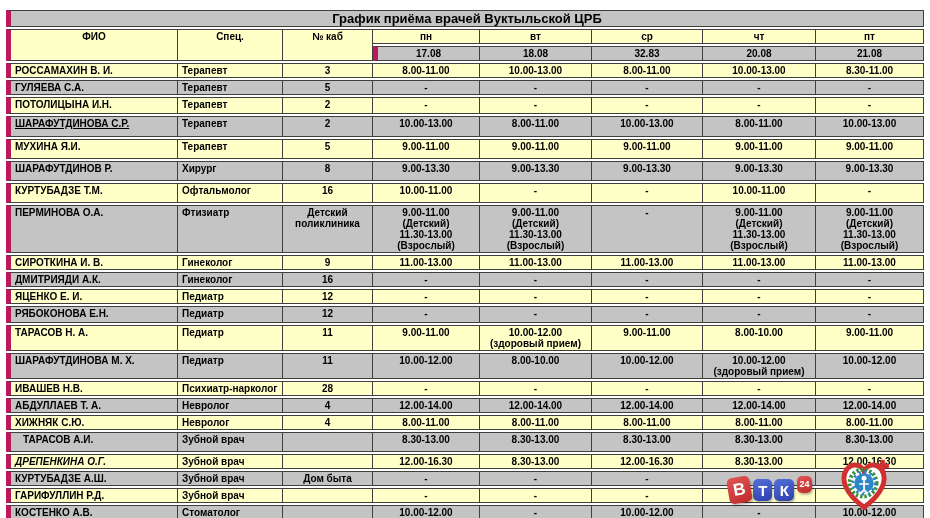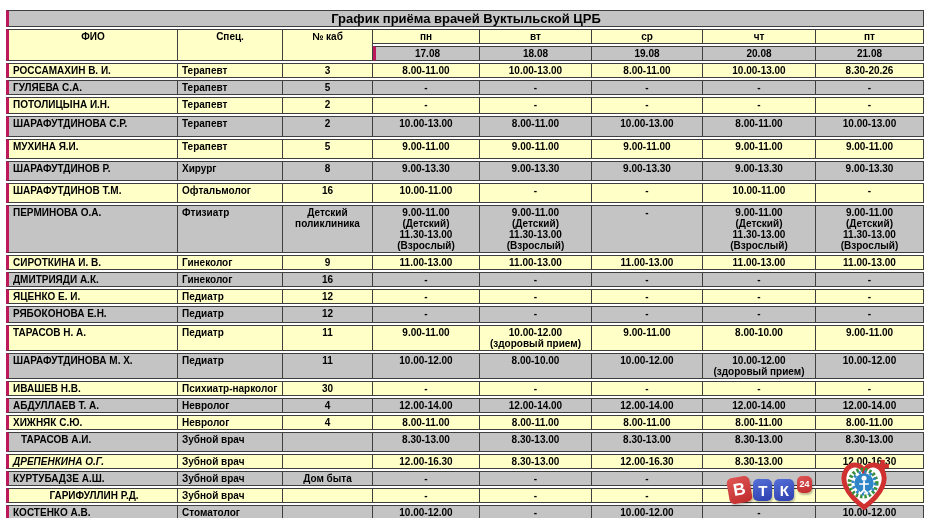--- a/index.html
+++ b/index.html
@@ -13,21 +13,21 @@
     width:918px;table-layout:fixed;
     border-collapse:separate;border-spacing:0 2px;
   }
   td,th{
     box-sizing:content-box;
     border:1px solid #3f3f3f;border-left:none;
     font-size:10px;font-weight:bold;color:#000;
     line-height:11px;padding:1px 2px;vertical-align:top;
     overflow:hidden;white-space:pre-line;
   }
-  tr td:first-child, tr th:first-child{border-left:3px solid #be185d;}
+  tr td:first-child, tr th:first-child{border-left:5px solid #be185d;}
   .ry td{background:#ffffc8;}
   .rg td{background:#c4c4c4;}
   .hdr-y{background:#ffffc8;text-align:center;}
   .hdr-g{background:#c4c4c4;text-align:center;}
   .title-row td{
     background:#c4c4c4;text-align:center;font-size:13px;line-height:13px;
     height:12px;vertical-align:middle;
   }
   th{height:11px;}
   .c-left{text-align:left;padding-left:4px;}
@@ -75,33 +75,33 @@
         <th rowspan="2" class="hdr-y">№ каб</th>
         <th class="hdr-y">пн</th>
         <th class="hdr-y">вт</th>
         <th class="hdr-y">ср</th>
         <th class="hdr-y">чт</th>
         <th class="hdr-y">пт</th>
       </tr>
       <tr>
         <th class="hdr-g">17.08</th>
         <th class="hdr-g">18.08</th>
-        <th class="hdr-g">19.08</th>
+        <th class="hdr-g">32.83</th>
         <th class="hdr-g">20.08</th>
         <th class="hdr-g">21.08</th>
       </tr>
     <tr class="ry">
           <td class="c-left" style="height: 10px;">РОССАМАХИН В. И.</td>
           <td class="c-left" style="height: 10px;">Терапевт</td>
           <td class="c-mid" style="height: 10px;">3</td>
           <td class="c-mid" style="height: 10px;">8.00-11.00</td>
           <td class="c-mid" style="height: 10px;">10.00-13.00</td>
           <td class="c-mid" style="height: 10px;">8.00-11.00</td>
           <td class="c-mid" style="height: 10px;">10.00-13.00</td>
-          <td class="c-mid" style="height: 10px;">8.30-20.26</td>
+          <td class="c-mid" style="height: 10px;">8.30-11.00</td>
         </tr>
         <tr class="rg">
           <td class="c-left" style="height: 10px;">ГУЛЯЕВА С.А.</td>
           <td class="c-left" style="height: 10px;">Терапевт</td>
           <td class="c-mid" style="height: 10px;">5</td>
           <td class="c-mid" style="height: 10px;">-</td>
           <td class="c-mid" style="height: 10px;">-</td>
           <td class="c-mid" style="height: 10px;">-</td>
           <td class="c-mid" style="height: 10px;">-</td>
           <td class="c-mid" style="height: 10px;">-</td>
@@ -110,21 +110,21 @@
           <td class="c-left" style="height: 13px;">ПОТОЛИЦЫНА И.Н.</td>
           <td class="c-left" style="height: 13px;">Терапевт</td>
           <td class="c-mid" style="height: 13px;">2</td>
           <td class="c-mid" style="height: 13px;">-</td>
           <td class="c-mid" style="height: 13px;">-</td>
           <td class="c-mid" style="height: 13px;">-</td>
           <td class="c-mid" style="height: 13px;">-</td>
           <td class="c-mid" style="height: 13px;">-</td>
         </tr>
         <tr class="rg">
-          <td class="c-left" style="height: 17px;">ШАРАФУТДИНОВА С.Р.</td>
+          <td class="c-left" style="height: 17px; text-decoration: underline;">ШАРАФУТДИНОВА С.Р.</td>
           <td class="c-left" style="height: 17px;">Терапевт</td>
           <td class="c-mid" style="height: 17px;">2</td>
           <td class="c-mid" style="height: 17px;">10.00-13.00</td>
           <td class="c-mid" style="height: 17px;">8.00-11.00</td>
           <td class="c-mid" style="height: 17px;">10.00-13.00</td>
           <td class="c-mid" style="height: 17px;">8.00-11.00</td>
           <td class="c-mid" style="height: 17px;">10.00-13.00</td>
         </tr>
         <tr class="ry">
           <td class="c-left" style="height: 16px;">МУХИНА Я.И.</td>
@@ -140,21 +140,21 @@
           <td class="c-left" style="height: 16px;">ШАРАФУТДИНОВ Р.</td>
           <td class="c-left" style="height: 16px;">Хирург</td>
           <td class="c-mid" style="height: 16px;">8</td>
           <td class="c-mid" style="height: 16px;">9.00-13.30</td>
           <td class="c-mid" style="height: 16px;">9.00-13.30</td>
           <td class="c-mid" style="height: 16px;">9.00-13.30</td>
           <td class="c-mid" style="height: 16px;">9.00-13.30</td>
           <td class="c-mid" style="height: 16px;">9.00-13.30</td>
         </tr>
         <tr class="ry">
-          <td class="c-left" style="height: 16px;">ШАРАФУТДИНОВ Т.М.</td>
+          <td class="c-left" style="height: 16px;">КУРТУБАДЗЕ Т.М.</td>
           <td class="c-left" style="height: 16px;">Офтальмолог</td>
           <td class="c-mid" style="height: 16px;">16</td>
           <td class="c-mid" style="height: 16px;">10.00-11.00</td>
           <td class="c-mid" style="height: 16px;">-</td>
           <td class="c-mid" style="height: 16px;">-</td>
           <td class="c-mid" style="height: 16px;">10.00-11.00</td>
           <td class="c-mid" style="height: 16px;">-</td>
         </tr>
         <tr class="rg">
           <td class="c-left">ПЕРМИНОВА О.А.</td>
@@ -236,21 +236,21 @@
           <td class="c-mid">10.00-12.00</td>
           <td class="c-mid">8.00-10.00</td>
           <td class="c-mid">10.00-12.00</td>
           <td class="c-mid">10.00-12.00
 (здоровый прием)</td>
           <td class="c-mid">10.00-12.00</td>
         </tr>
         <tr class="ry">
           <td class="c-left" style="height: 11px;">ИВАШЕВ Н.В.</td>
           <td class="c-left" style="height: 11px;">Психиатр-нарколог</td>
-          <td class="c-mid" style="height: 11px;">30</td>
+          <td class="c-mid" style="height: 11px;">28</td>
           <td class="c-mid" style="height: 11px;">-</td>
           <td class="c-mid" style="height: 11px;">-</td>
           <td class="c-mid" style="height: 11px;">-</td>
           <td class="c-mid" style="height: 11px;">-</td>
           <td class="c-mid" style="height: 11px;">-</td>
         </tr>
         <tr class="rg">
           <td class="c-left" style="height: 10px;">АБДУЛЛАЕВ Т. А.</td>
           <td class="c-left" style="height: 10px;">Невролог</td>
           <td class="c-mid" style="height: 10px;">4</td>
@@ -294,21 +294,21 @@
           <td class="c-left" style="height: 10px;">КУРТУБАДЗЕ А.Ш.</td>
           <td class="c-left" style="height: 10px;">Зубной врач</td>
           <td class="c-mid" style="height: 10px;">Дом быта</td>
           <td class="c-mid" style="height: 10px;">-</td>
           <td class="c-mid" style="height: 10px;">-</td>
           <td class="c-mid" style="height: 10px;">-</td>
           <td class="c-mid" style="height: 10px;">-</td>
           <td class="c-mid" style="height: 10px;">-</td>
         </tr>
         <tr class="ry">
-          <td class="c-left" style="height: 9px; text-align: center;">ГАРИФУЛЛИН Р.Д.</td>
+          <td class="c-left" style="height: 9px;">ГАРИФУЛЛИН Р.Д.</td>
           <td class="c-left" style="height: 9px;">Зубной врач</td>
           <td class="c-mid" style="height: 9px;"></td>
           <td class="c-mid" style="height: 9px;">-</td>
           <td class="c-mid" style="height: 9px;">-</td>
           <td class="c-mid" style="height: 9px;">-</td>
           <td class="c-mid" style="height: 9px;">-</td>
           <td class="c-mid" style="height: 9px;">-</td>
         </tr>
         <tr class="rg">
           <td class="c-left" style="height: 10px;">КОСТЕНКО А.В.</td>

